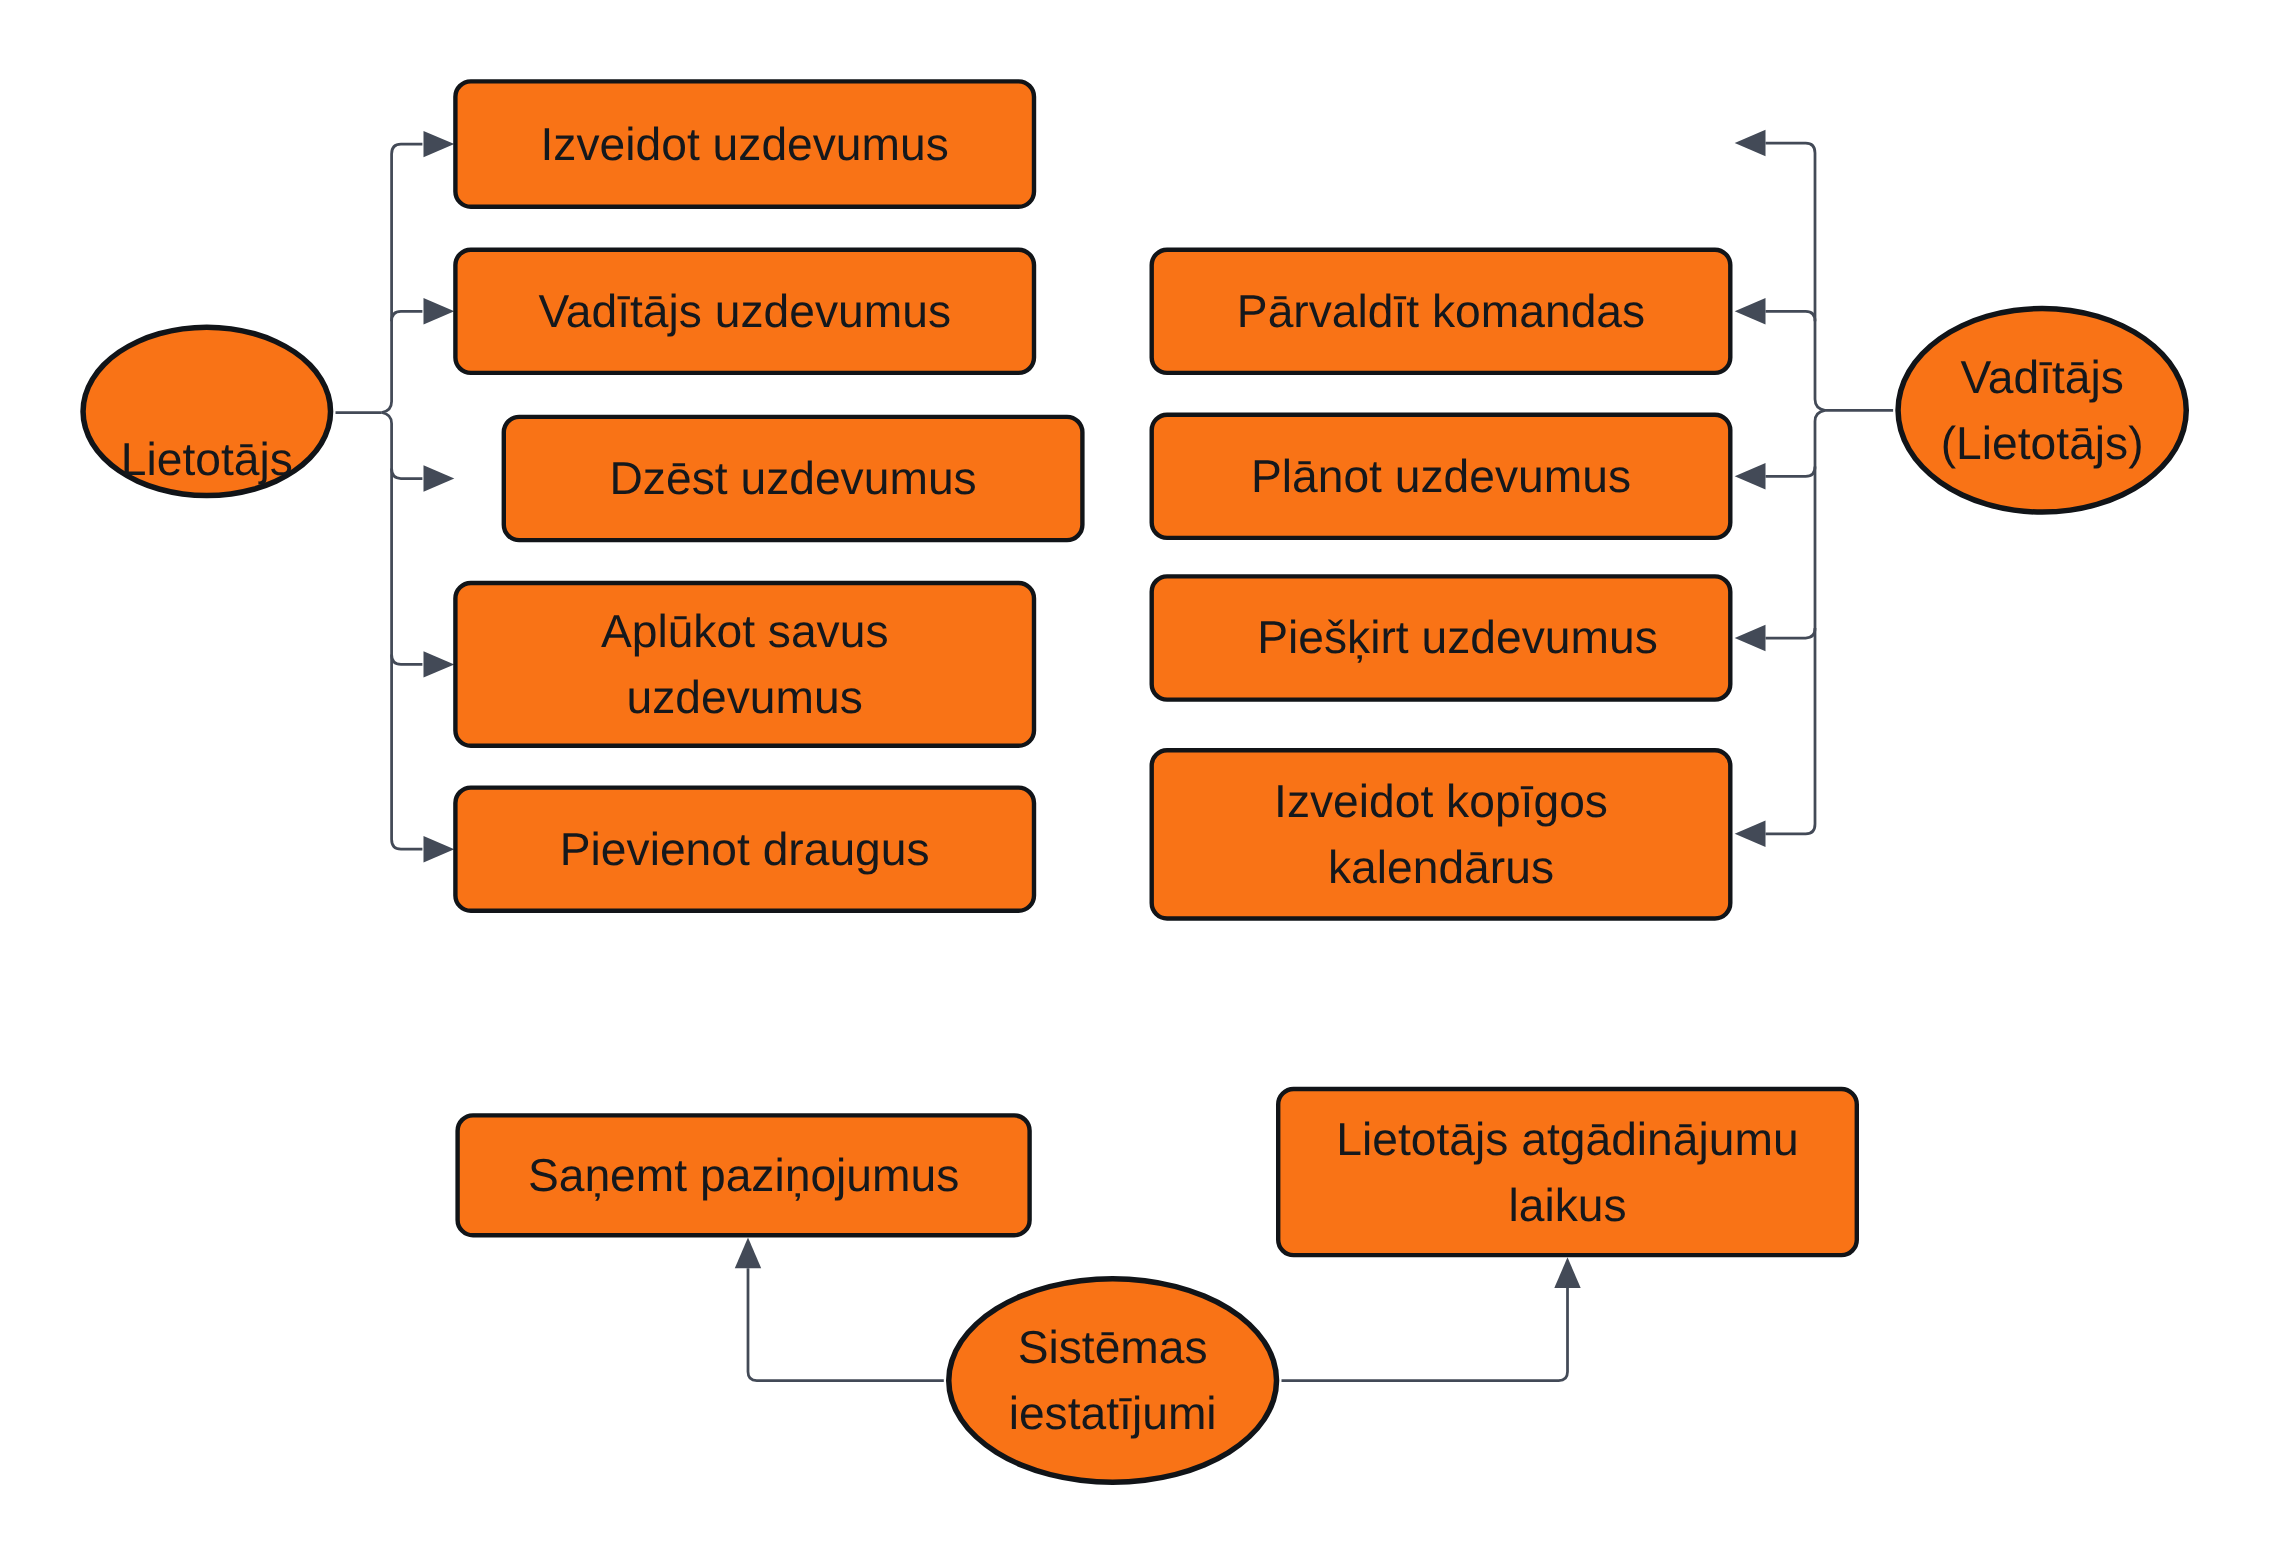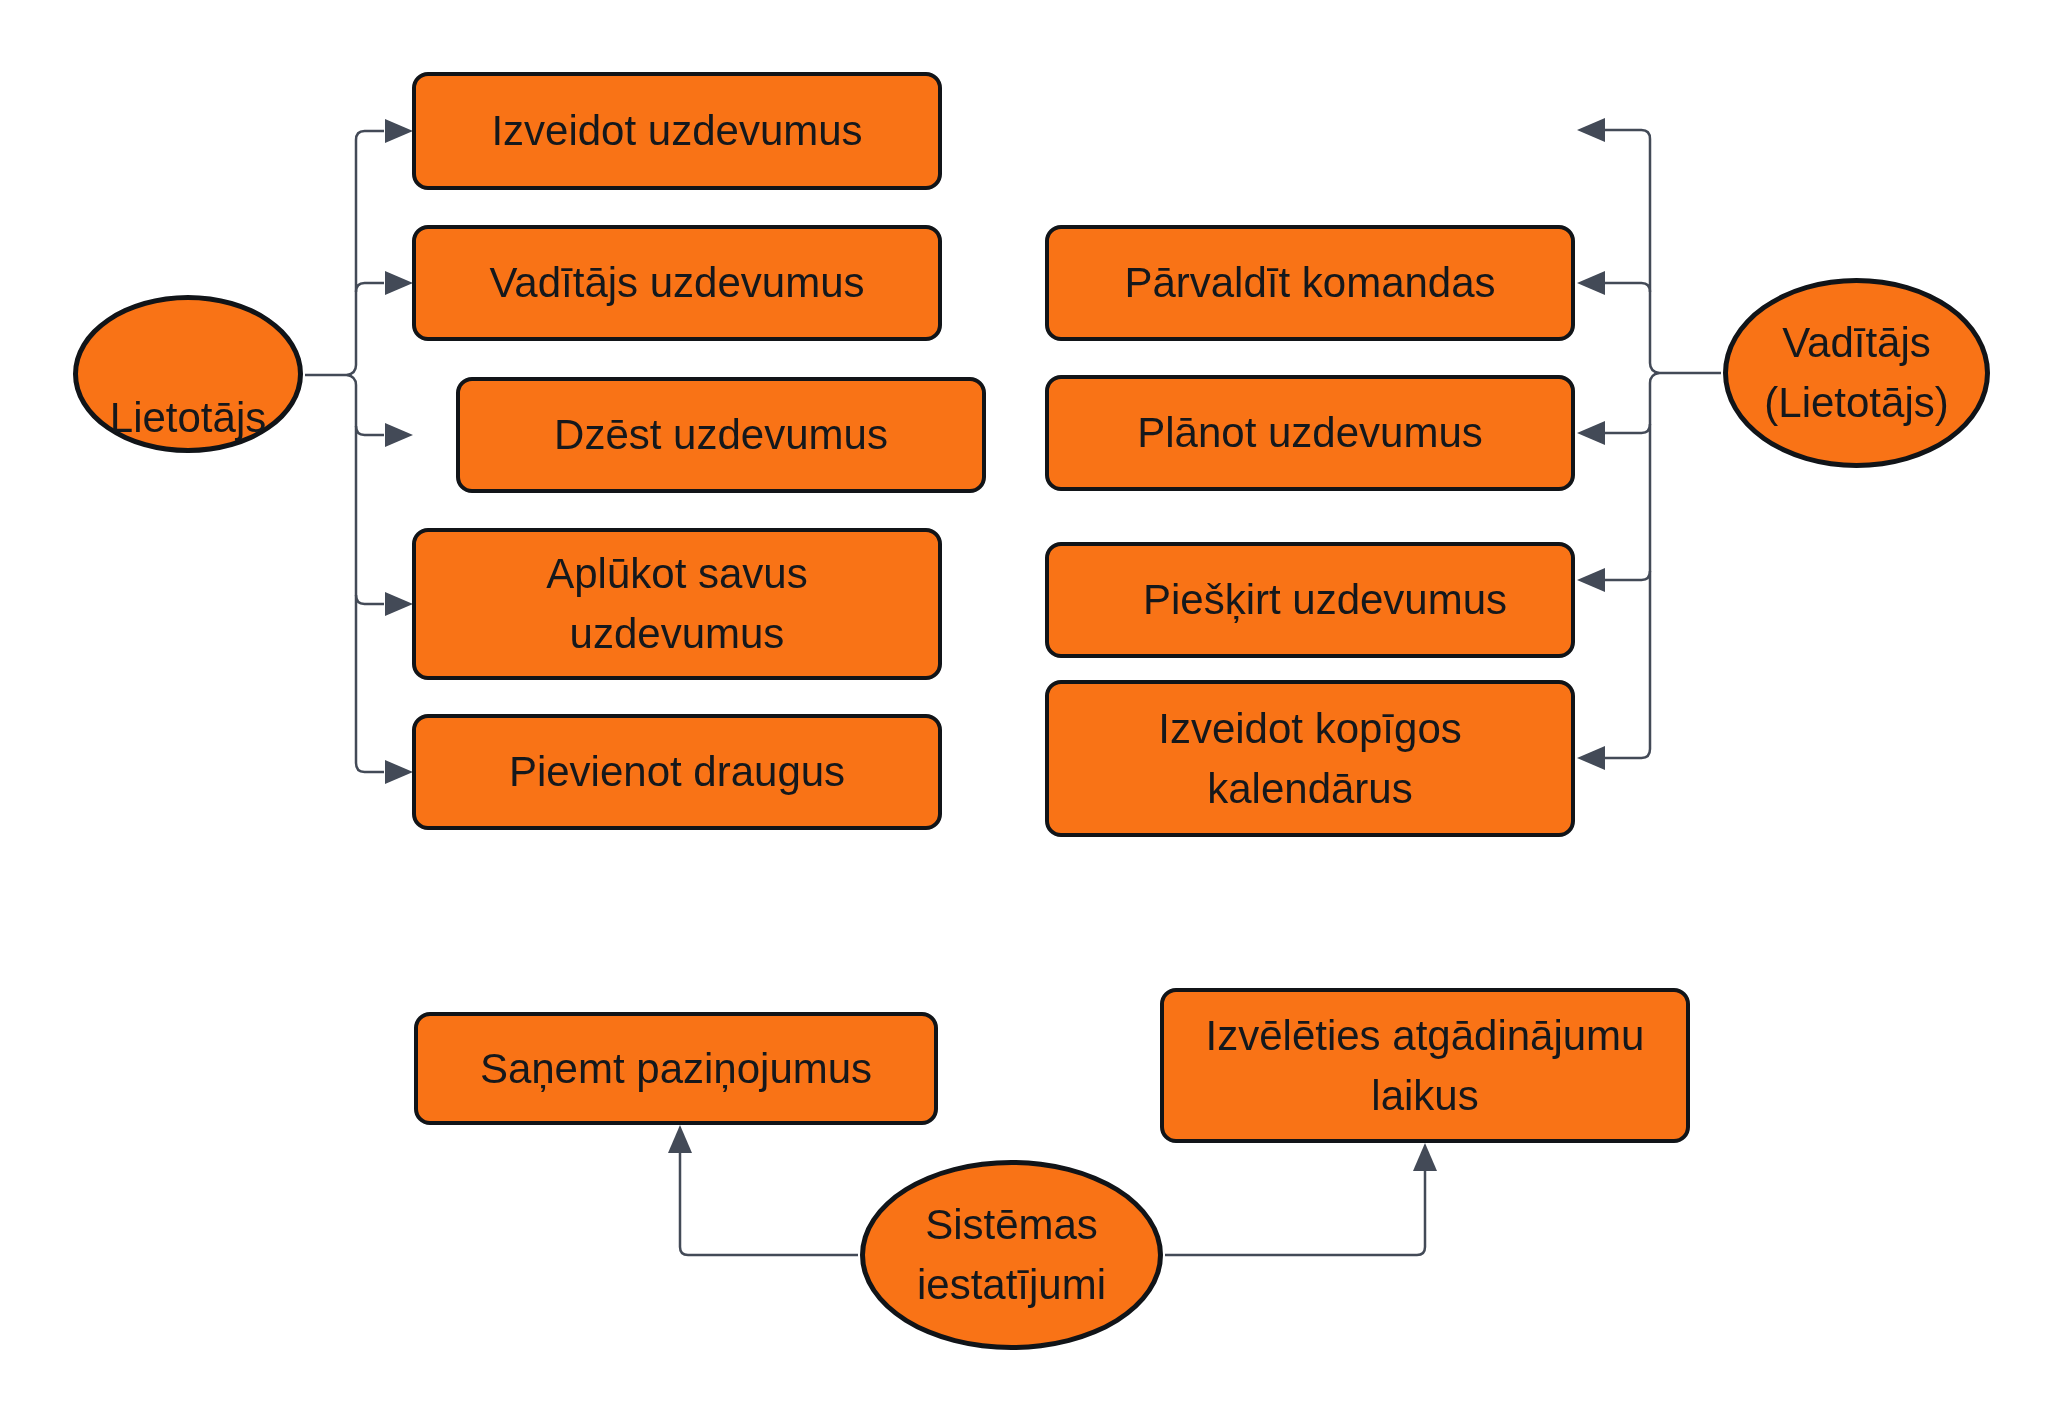--- a/index.html
+++ b/index.html
@@ -129,31 +129,31 @@
 
 
   <div class="node usecase" style="left:1045px; top:225px; width:530px; height:116px;">
     <span class="label">Pārvaldīt komandas</span>
   </div>
 
   <div class="node usecase" style="left:1045px; top:375px; width:530px; height:116px;">
     <span class="label">Plānot uzdevumus</span>
   </div>
 
-  <div class="node usecase" style="left:1045px; top:542px; width:530px; height:116px;padding-left:30px;">
+  <div class="node usecase" style="left:1045px; top:522px; width:530px; height:116px;padding-left:30px;">
     <span class="label">Piešķirt uzdevumus</span>
   </div>
 
   <div class="node usecase" style="left:1045px; top:680px; width:530px; height:157px;">
     <span class="label">Izveidot kopīgos
 kalendārus</span>
   </div>
 
   <div class="node usecase" style="left:414px; top:1012px; width:524px; height:113px;">
     <span class="label">Saņemt paziņojumus</span>
   </div>
 
   <div class="node usecase" style="left:1160px; top:988px; width:530px; height:155px;">
-    <span class="label">Izvēlēties atgādinājumu
+    <span class="label">Lietotājs atgādinājumu
 laikus</span>
   </div>
 
 </div>
 
 </body></html>

